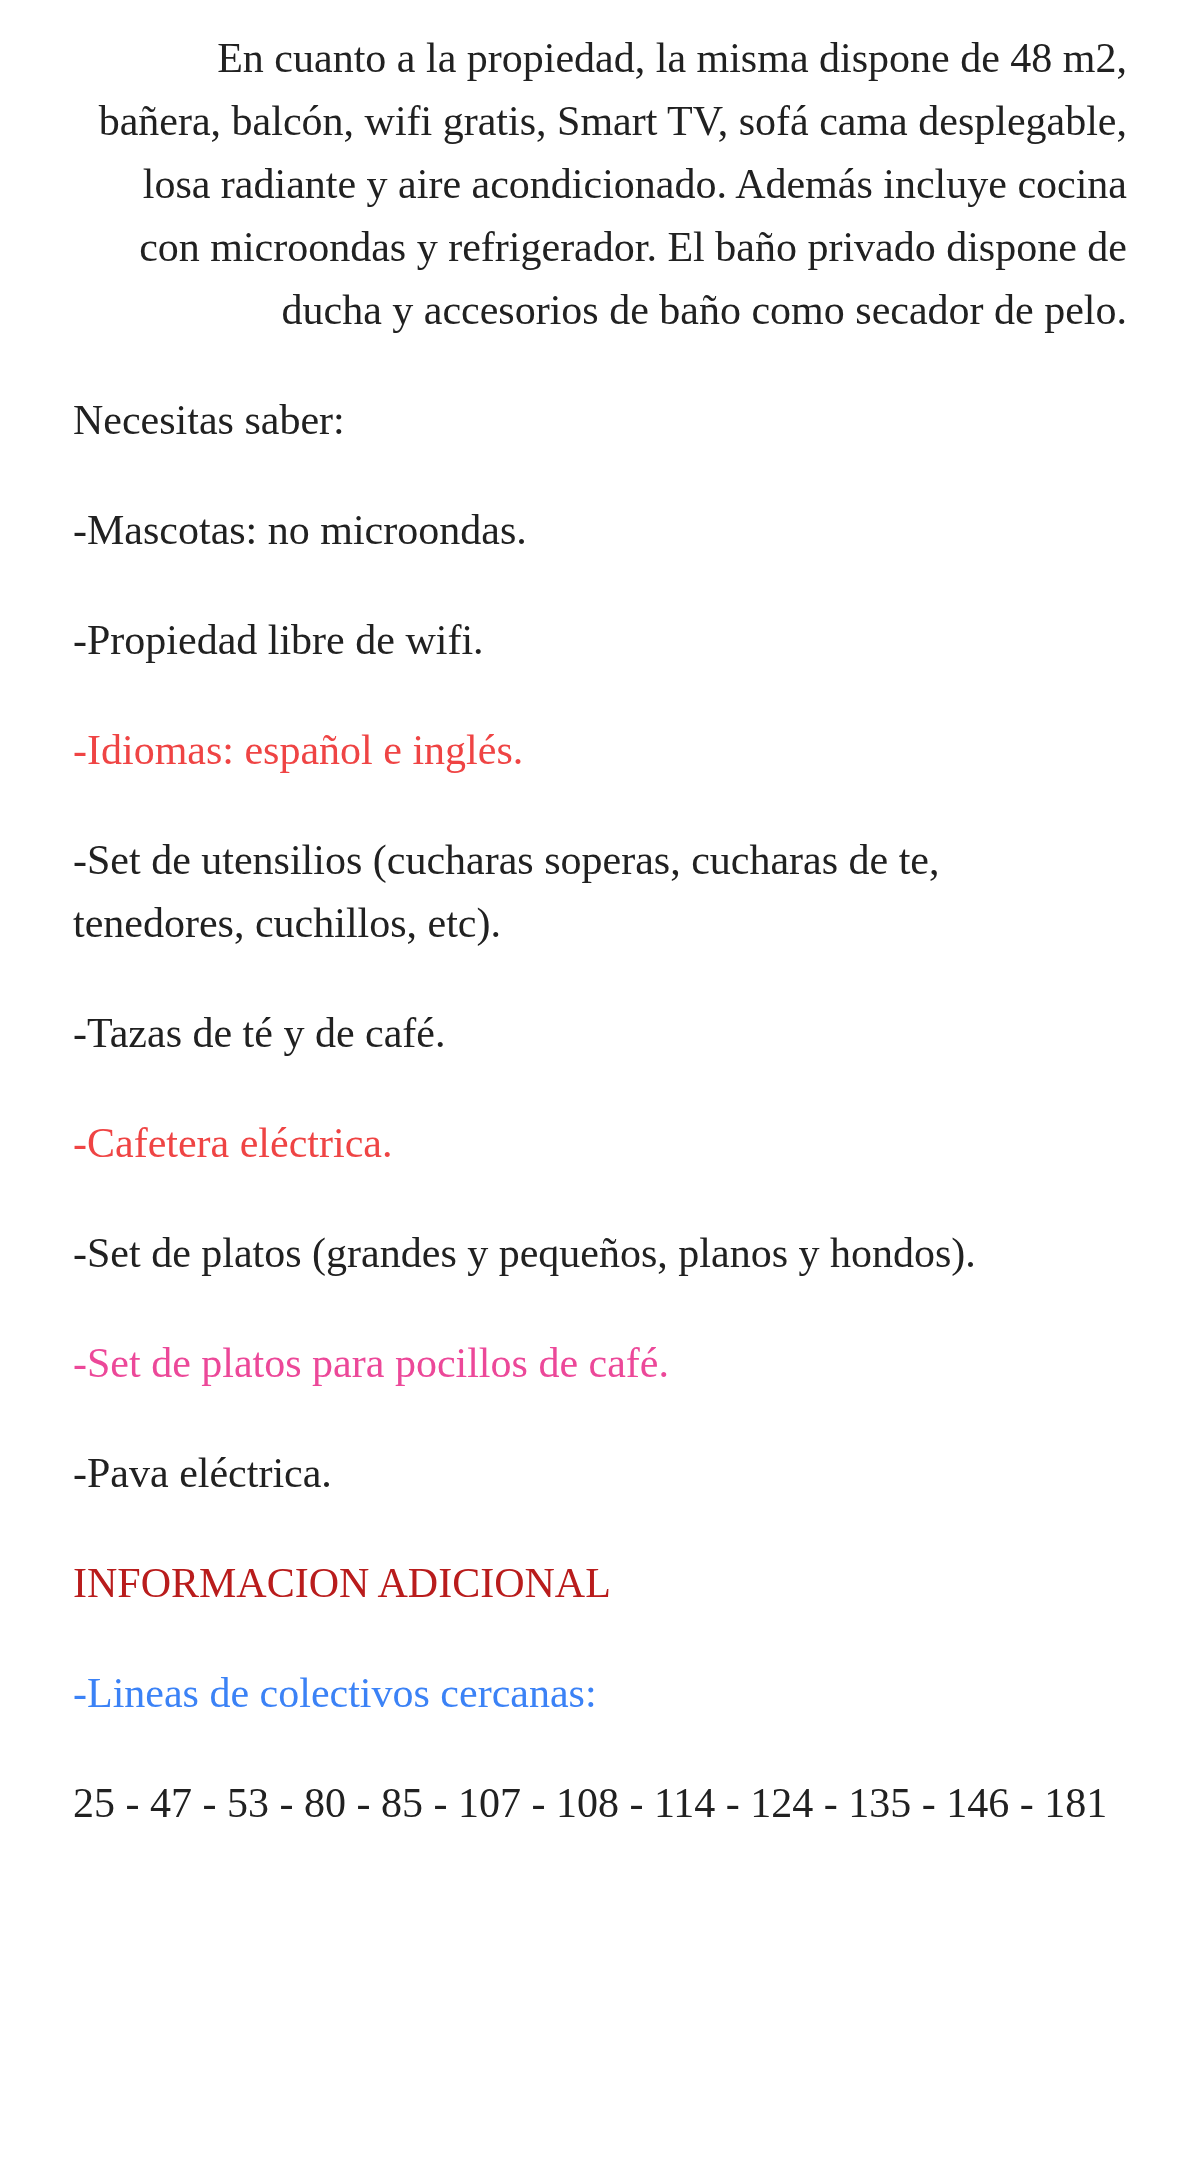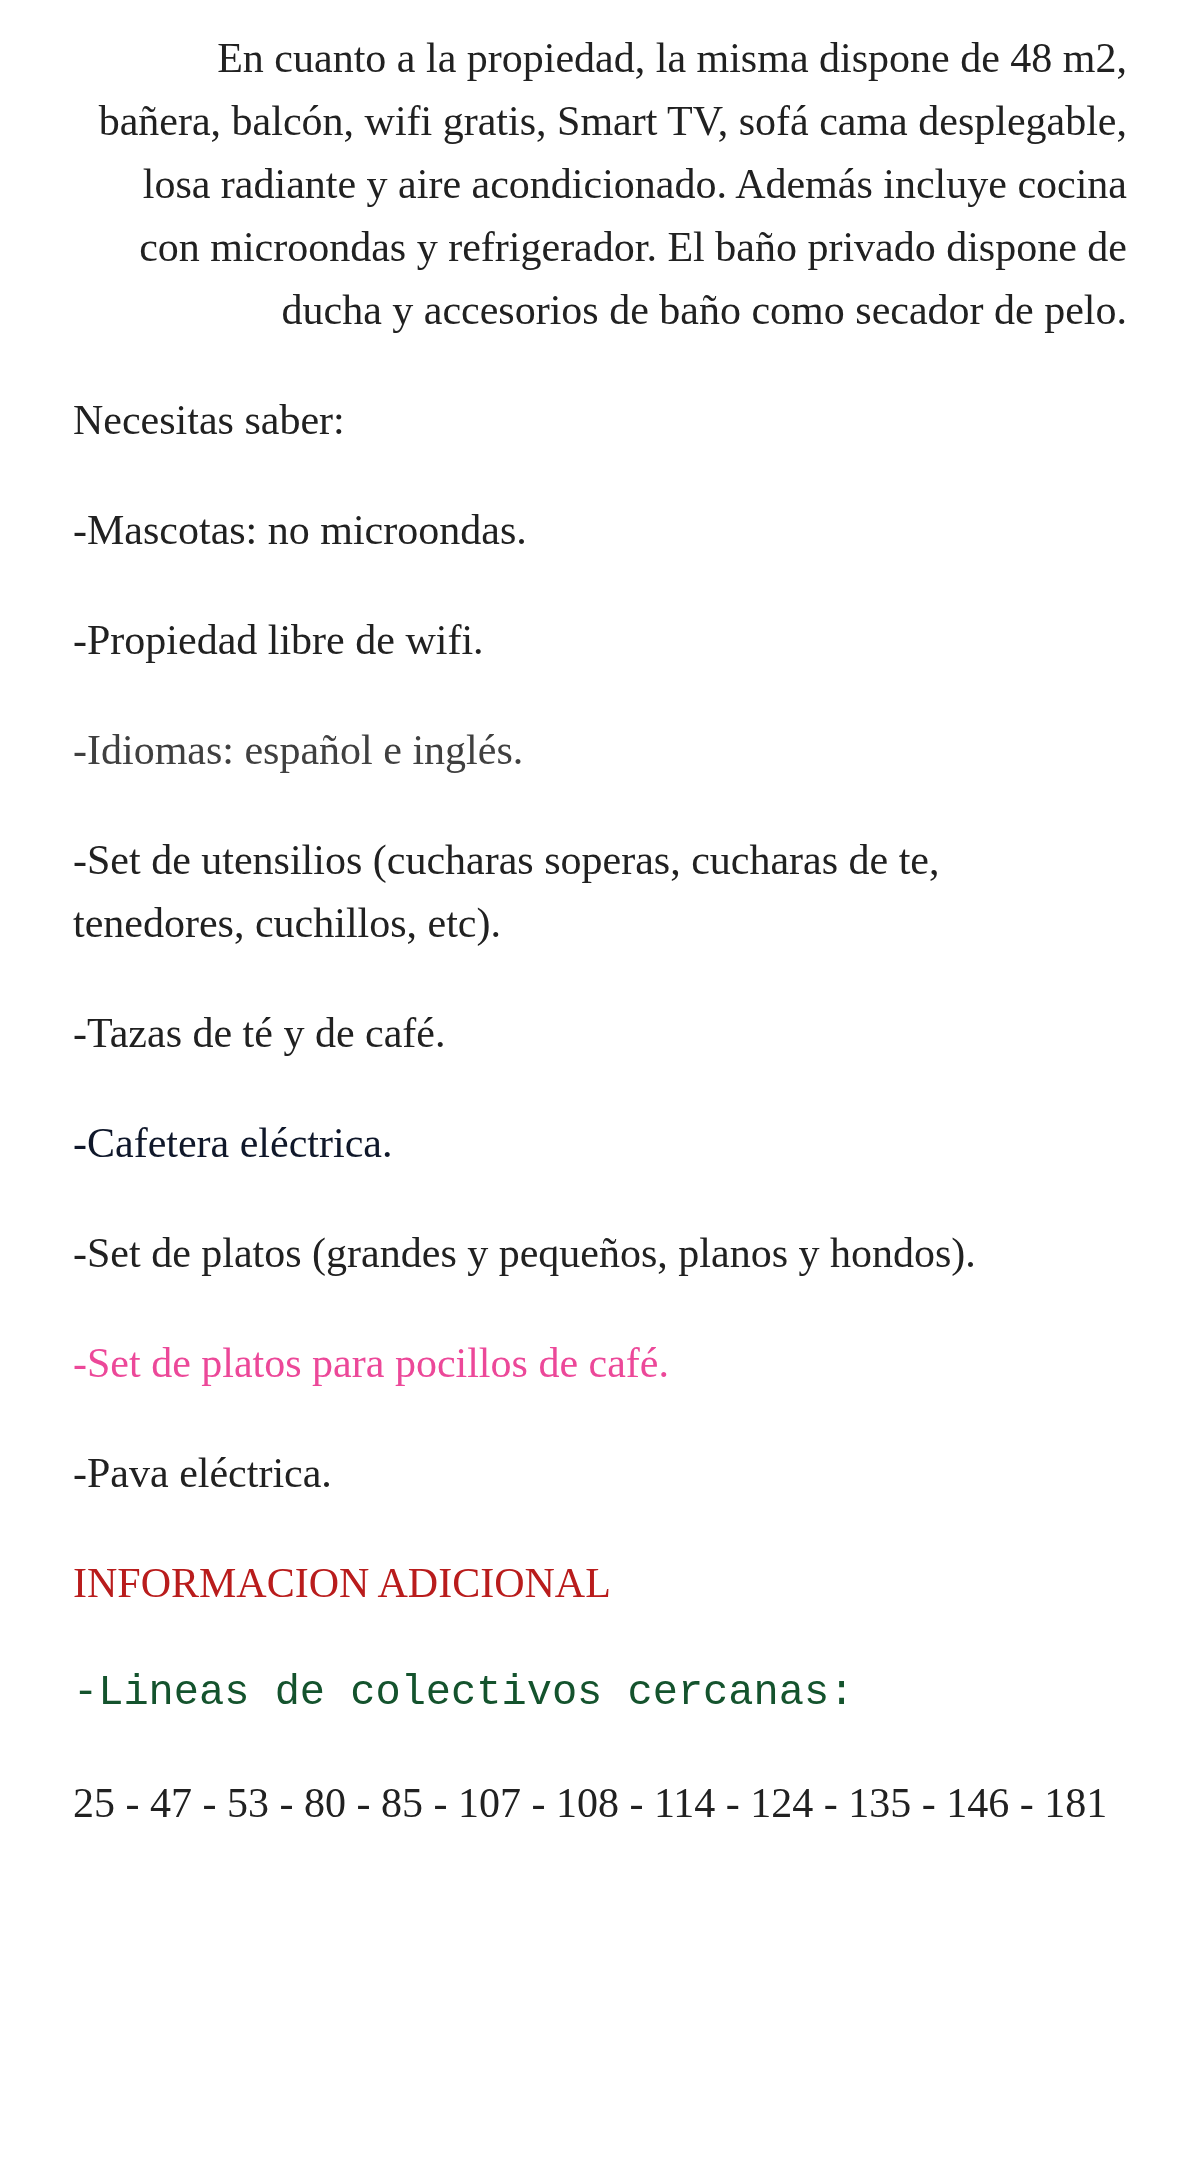--- a/index.html
+++ b/index.html
@@ -33,24 +33,24 @@
 
 <main class="description">
     <p class="para" style="color: rgb(33, 33, 33); text-align: right;">En cuanto a la propiedad, la misma dispone de 48 m2,
 bañera, balcón, wifi gratis, Smart TV, sofá cama desplegable,
 losa radiante y aire acondicionado. Además incluye cocina
 con microondas y refrigerador. El baño privado dispone de
 ducha y accesorios de baño como secador de pelo.</p>
     <p class="para" style="color: rgb(33, 33, 33);">Necesitas saber:</p>
     <p class="para" style="color: rgb(33, 33, 33);">-Mascotas: no microondas.</p>
     <p class="para" style="color: rgb(33, 33, 33);">-Propiedad libre de wifi.</p>
-    <p class="para" style="color: #404040;">-Idiomas: español e inglés.</p>
+    <p class="para" style="color: #ef4444;">-Idiomas: español e inglés.</p>
     <p class="para" style="color: rgb(33, 33, 33);">-Set de utensilios (cucharas soperas, cucharas de te,
 tenedores, cuchillos, etc).</p>
     <p class="para" style="color: rgb(33, 33, 33);">-Tazas de té y de café.</p>
-    <p class="para" style="color: #0f172a;">-Cafetera eléctrica.</p>
+    <p class="para" style="color: #ef4444;">-Cafetera eléctrica.</p>
     <p class="para" style="color: rgb(33, 33, 33);">-Set de platos (grandes y pequeños, planos y hondos).</p>
     <p class="para" style="color: #ec4899;">-Set de platos para pocillos de café.</p>
     <p class="para" style="color: rgb(33, 33, 33);">-Pava eléctrica.</p>
     <p class="para" style="color: #b91c1c;">INFORMACION ADICIONAL</p>
-    <p class="para" style="color: #14532d; font-family: Liberation Mono, monospace;">-Lineas de colectivos cercanas:</p>
+    <p class="para" style="color: #3b82f6;">-Lineas de colectivos cercanas:</p>
     <p class="para" style="color: rgb(33, 33, 33);">25 - 47 - 53 - 80 - 85 - 107 - 108 - 114 - 124 - 135 - 146 - 181</p>
   </main>
 
 </body></html>

